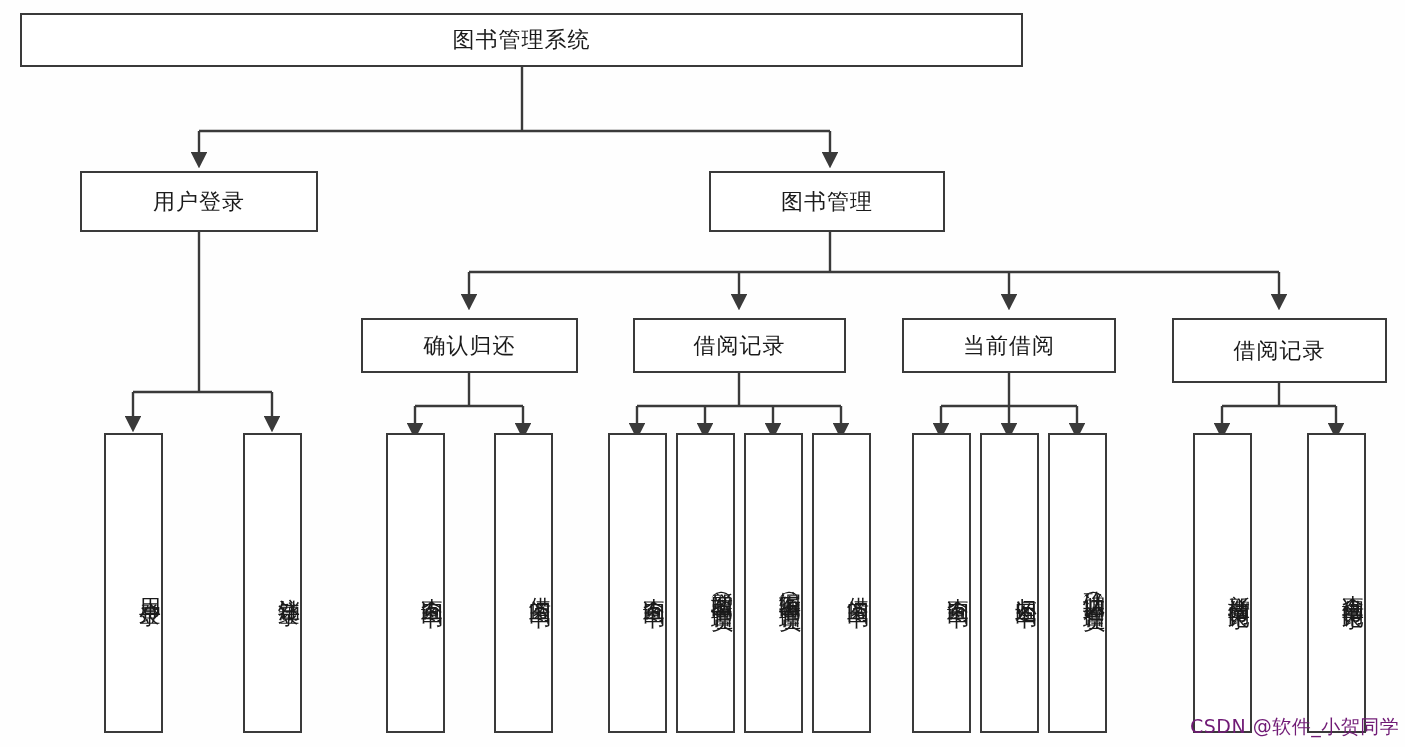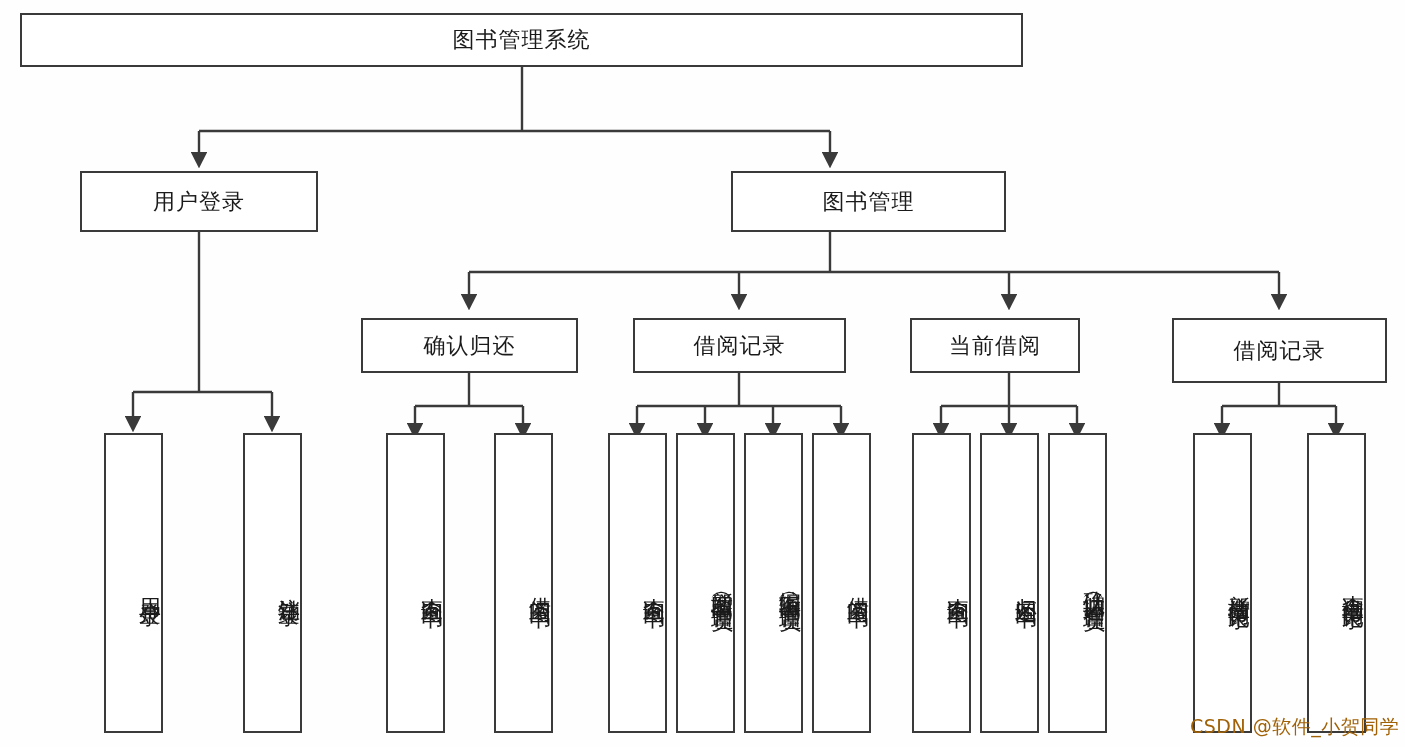--- a/index.html
+++ b/index.html
@@ -49,21 +49,21 @@
     padding-top: 6px;
     align-items: flex-start;
     justify-content: center;
   }
   .node .label {
     display: block;
     white-space: nowrap;
   }
   .watermark {
     position: absolute;
-    color: #a16207;
+    color: #701a75;
     font-size: 19px;
     letter-spacing: 0.5px;
     white-space: nowrap;
     user-select: none;
   }
 </style>
 </head>
 <body>
 
 <div id="canvas">
@@ -120,33 +120,33 @@
   </svg>
 
   <div class="node horiz" style="left:20px; top:13px; width:1003px; height:54px;">
     <span class="label">图书管理系统</span>
   </div>
 
   <div class="node horiz" style="left:80px; top:171px; width:238px; height:61px;">
     <span class="label">用户登录</span>
   </div>
 
-  <div class="node horiz" style="left:731px; top:171px; width:275px; height:61px;">
+  <div class="node horiz" style="left:709px; top:171px; width:236px; height:61px;">
     <span class="label">图书管理</span>
   </div>
 
   <div class="node horiz" style="left:361px; top:318px; width:217px; height:55px;">
     <span class="label">确认归还</span>
   </div>
 
   <div class="node horiz" style="left:633px; top:318px; width:213px; height:55px;">
     <span class="label">借阅记录</span>
   </div>
 
-  <div class="node horiz" style="left:902px; top:318px; width:170px; height:55px;margin-left:8px;">
+  <div class="node horiz" style="left:902px; top:318px; width:214px; height:55px;">
     <span class="label">当前借阅</span>
   </div>
 
   <div class="node horiz" style="left:1172px; top:318px; width:215px; height:65px;">
     <span class="label">借阅记录</span>
   </div>
 
   <div class="node vert" style="left:104px; top:433px; width:59px; height:300px;">
     <span class="label">用户登录</span>
   </div>

